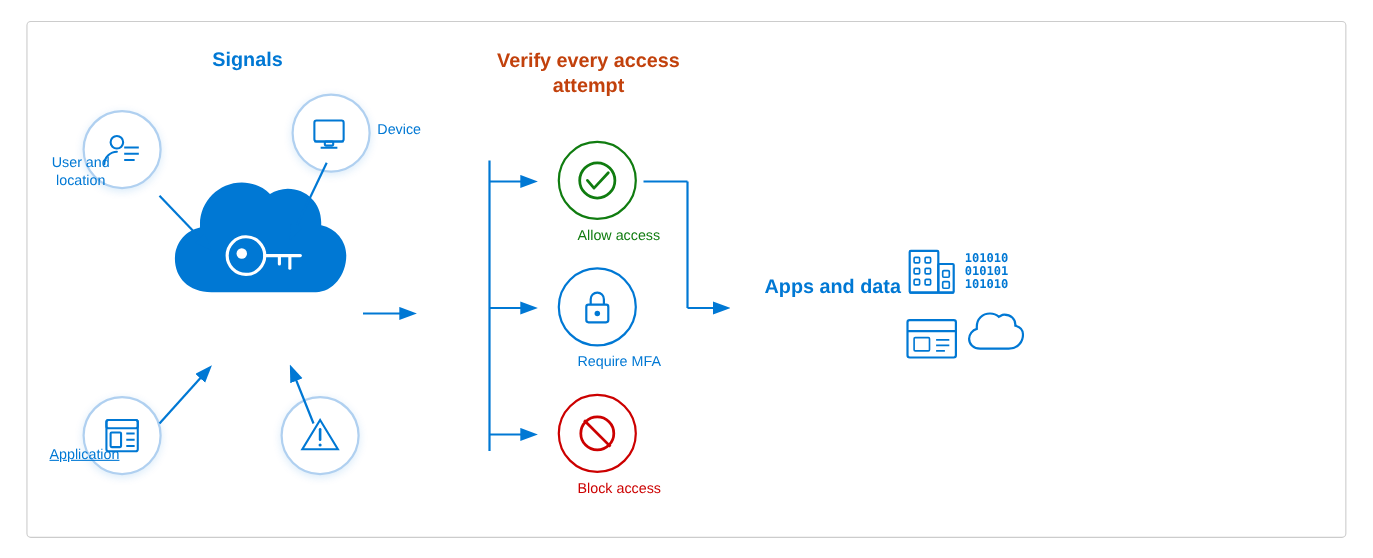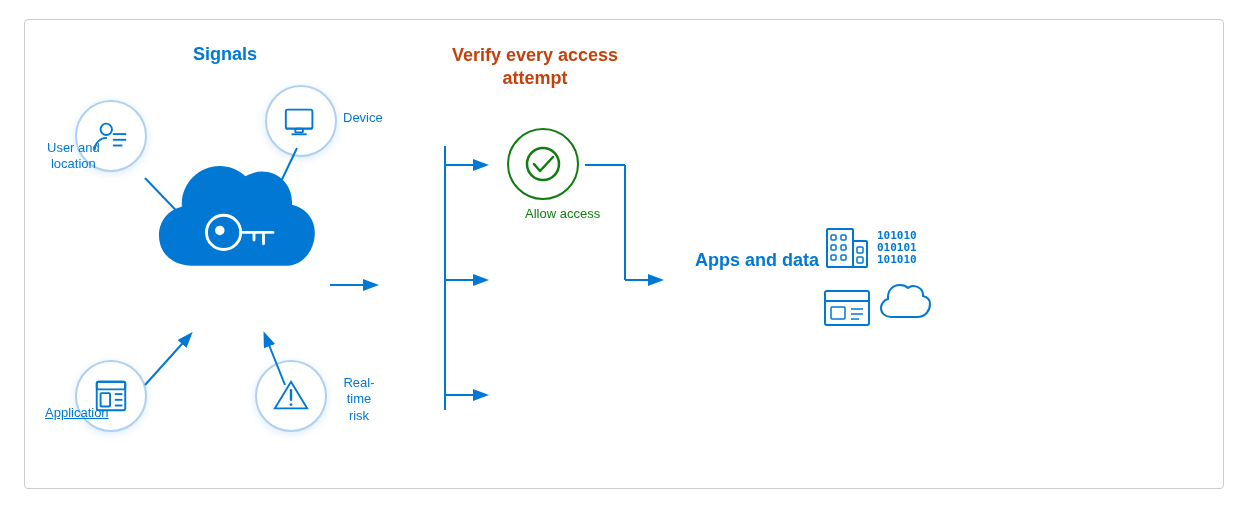--- a/index.html
+++ b/index.html
@@ -190,21 +190,20 @@
     </div>
     <div class="signal-label" style="left:0px; top:375px;text-decoration:underline;">Application</div>
 
     <div class="signal-circle" style="left:210px; top:330px;">
       <svg viewBox="0 0 40 40" fill="none" xmlns="http://www.w3.org/2000/svg">
         <polygon points="20,5 37,33 3,33" stroke="#0078d4" stroke-width="2" fill="none"></polygon>
         <line x1="20" y1="14" x2="20" y2="24" stroke="#0078d4" stroke-width="2.5" stroke-linecap="round"></line>
         <circle cx="20" cy="29" r="1.5" fill="#0078d4"></circle>
       </svg>
     </div>
-    <div class="signal-label" style="left:288px; top:345px; line-height:1.3;">Real-time<br>risk</div>
 
     <div class="cloud-container">
       <svg viewBox="0 0 200 145" fill="none" xmlns="http://www.w3.org/2000/svg" style="width:190px;height:140px;">
 
         <path d="M155 110H55c-22 0-35-14-35-32 0-15 10-27 24-30 0-1 0-2 0-3 0-22 18-40 40-40 10 0 20 4 27 11 5-3 11-5 17-5 18 0 32 14 32 32 0 1 0 2 0 3 14 3 24 15 24 29 0 19-13 35-29 35z" fill="#0078d4"></path>
 
         <circle cx="88" cy="75" r="18" stroke="white" stroke-width="3" fill="none"></circle>
         <line x1="106" y1="75" x2="140" y2="75" stroke="white" stroke-width="3" stroke-linecap="round"></line>
         <line x1="130" y1="75" x2="130" y2="87" stroke="white" stroke-width="3" stroke-linecap="round"></line>
         <line x1="120" y1="75" x2="120" y2="83" stroke="white" stroke-width="3" stroke-linecap="round"></line>
@@ -258,21 +257,40 @@
       <div style="position:absolute; left:80px; top:18px;">
         <div class="outcome-circle allow" style="border-color:#107c10; margin: 0 auto;">
           <svg viewBox="0 0 40 40" width="40" height="40" fill="none">
             <circle cx="20" cy="20" r="16" stroke="#107c10" stroke-width="2.5"></circle>
             <polyline points="11,20 17,27 30,13" stroke="#107c10" stroke-width="2.5" stroke-linecap="round" stroke-linejoin="round"></polyline>
           </svg>
         </div>
         <div class="outcome-label allow" style="margin-top:6px;">Allow access</div>
       </div>
 
-
+      <div style="position:absolute; left:80px; top:133px;">
+        <div class="outcome-circle require" style="border-color:#0078d4; margin:0 auto;">
+          <svg viewBox="0 0 40 40" width="40" height="40" fill="none">
+            <rect x="10" y="18" width="20" height="16" rx="2" stroke="#0078d4" stroke-width="2"></rect>
+            <path d="M14 18v-5a6 6 0 0 1 12 0v5" stroke="#0078d4" stroke-width="2"></path>
+            <circle cx="20" cy="26" r="2.5" fill="#0078d4"></circle>
+          </svg>
+        </div>
+        <div class="outcome-label require" style="margin-top:6px;">Require MFA</div>
+      </div>
+
+      <div style="position:absolute; left:80px; top:248px;">
+        <div class="outcome-circle block" style="border-color:#c00; margin:0 auto;">
+          <svg viewBox="0 0 40 40" width="40" height="40" fill="none">
+            <circle cx="20" cy="20" r="15" stroke="#c00" stroke-width="2.5"></circle>
+            <line x1="8" y1="8" x2="32" y2="32" stroke="#c00" stroke-width="2.5"></line>
+          </svg>
+        </div>
+        <div class="outcome-label block" style="margin-top:6px;">Block access</div>
+      </div>
     </div>
   </div>
 
   <div class="apps-section" style="margin-left: 20px;">
     <div class="apps-title">Apps and data</div>
     <div class="apps-icons">
 
       <div>
         <svg viewBox="0 0 56 56" width="56" height="56" fill="none" xmlns="http://www.w3.org/2000/svg">
           <rect x="8" y="10" width="26" height="38" rx="1" stroke="#0078d4" stroke-width="2"></rect>

